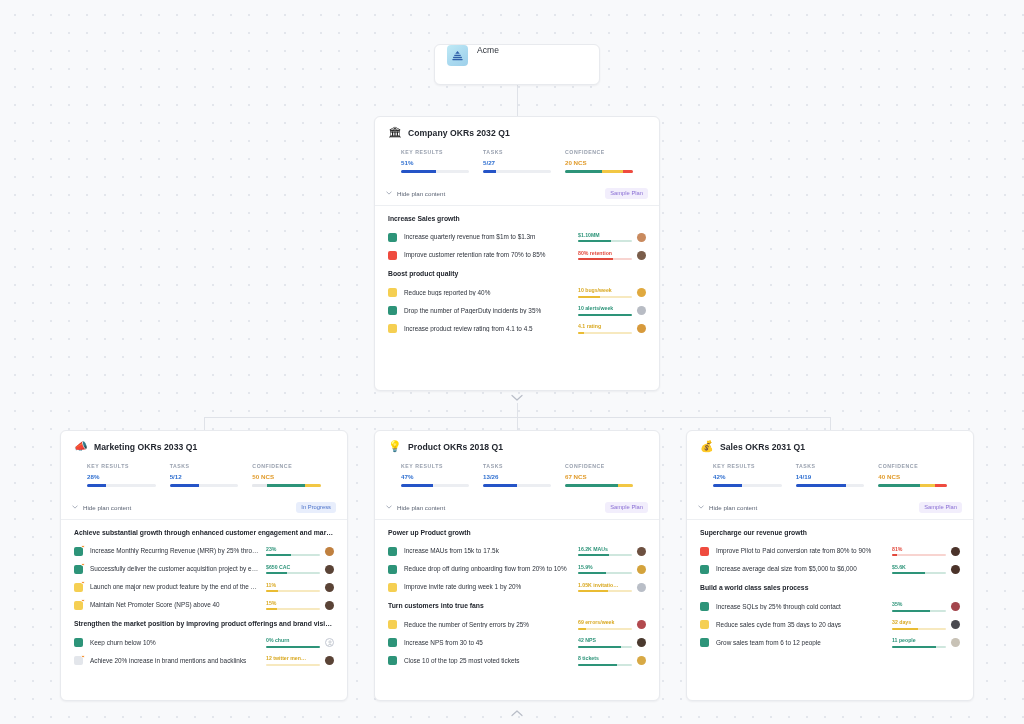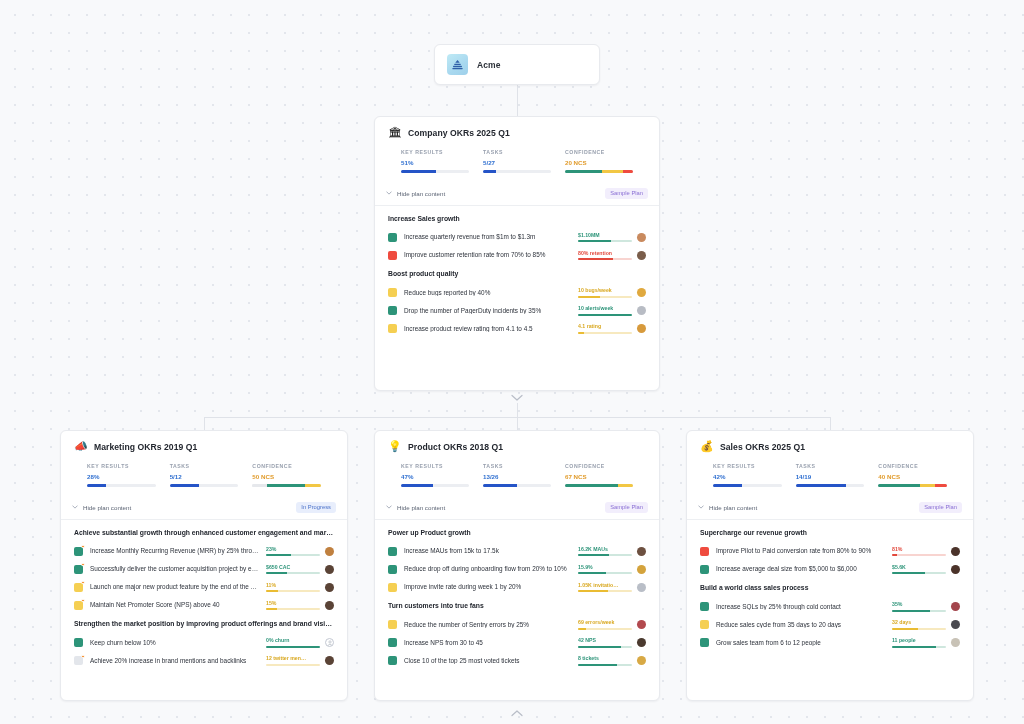--- a/index.html
+++ b/index.html
@@ -39,21 +39,21 @@
     position: absolute;
     background: #ffffff;
     border: 1px solid #e8eaee;
     border-radius: 6px;
     box-shadow: 0 1px 2px rgba(16,24,40,.05);
     overflow: hidden;
   }
 
   
   #root-card { left: 434px; top: 44px; width: 166px; height: 41px; }
-  .root-inner { display: flex; align-items: center; gap: 9px; padding: 0 12px; height: 100%; font-weight: bold; }
+  .root-inner { display: flex; align-items: flex-start; gap: 9px; padding: 0 12px; height: 100%; }
   .root-logo {
     width: 21px; height: 21px; border-radius: 4px;
     background: linear-gradient(145deg,#bfeaf5 0%,#a8d8ef 60%,#9ed0ea 100%);
     display: flex; align-items: center; justify-content: center;
     flex: none;
   }
   .root-logo svg { display: block; }
   .root-name { font-size: 8.5px; color: #2b3038; letter-spacing: .1px; }
 
   
@@ -186,21 +186,21 @@
         </svg>
       </span>
       <span class="root-name">Acme</span>
     </div>
   </div>
 
   <div class="card" id="company-card">
   <div class="plan-head">
     <div class="plan-title-row">
       <span class="plan-emoji">🏛</span>
-      <span class="plan-title">Company OKRs 2025 Q1</span>
+      <span class="plan-title">Company OKRs 2032 Q1</span>
     </div>
     <div class="metrics">
       <div class="metric">
         <div class="metric-label">KEY RESULTS</div>
         <div class="metric-value blue">51%</div>
         <div class="bar">
               <span class="seg" style="width:51%;background:#2554c7"></span>
             </div>
       </div>
       <div class="metric">
@@ -301,21 +301,21 @@
       </span>
       <span class="avatar" style="background:#d79a3c"></span>
     </span>
   </div>
   </div>
     </div>
   <div class="card" id="marketing-card">
   <div class="plan-head">
     <div class="plan-title-row">
       <span class="plan-emoji">📣</span>
-      <span class="plan-title">Marketing OKRs 2019 Q1</span>
+      <span class="plan-title">Marketing OKRs 2033 Q1</span>
     </div>
     <div class="metrics">
       <div class="metric">
         <div class="metric-label">KEY RESULTS</div>
         <div class="metric-value blue">28%</div>
         <div class="bar">
               <span class="seg" style="width:28%;background:#2554c7"></span>
             </div>
       </div>
       <div class="metric">
@@ -571,21 +571,21 @@
       </span>
       <span class="avatar" style="background:#d8a945"></span>
     </span>
   </div>
   </div>
     </div>
   <div class="card" id="sales-card">
   <div class="plan-head">
     <div class="plan-title-row">
       <span class="plan-emoji">💰</span>
-      <span class="plan-title">Sales OKRs 2025 Q1</span>
+      <span class="plan-title">Sales OKRs 2031 Q1</span>
     </div>
     <div class="metrics">
       <div class="metric">
         <div class="metric-label">KEY RESULTS</div>
         <div class="metric-value blue">42%</div>
         <div class="bar">
               <span class="seg" style="width:42%;background:#2554c7"></span>
             </div>
       </div>
       <div class="metric">

